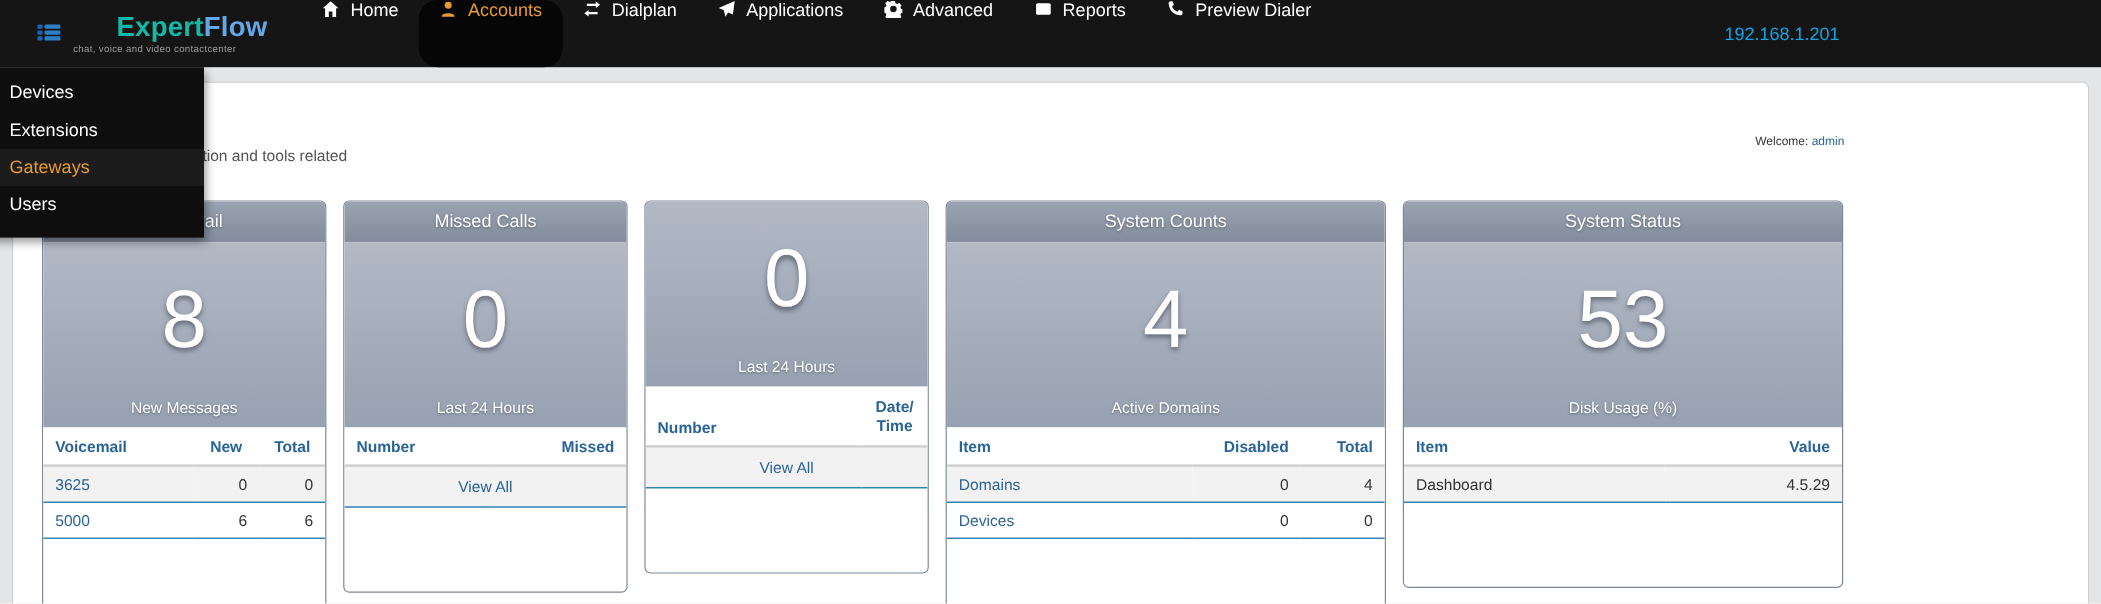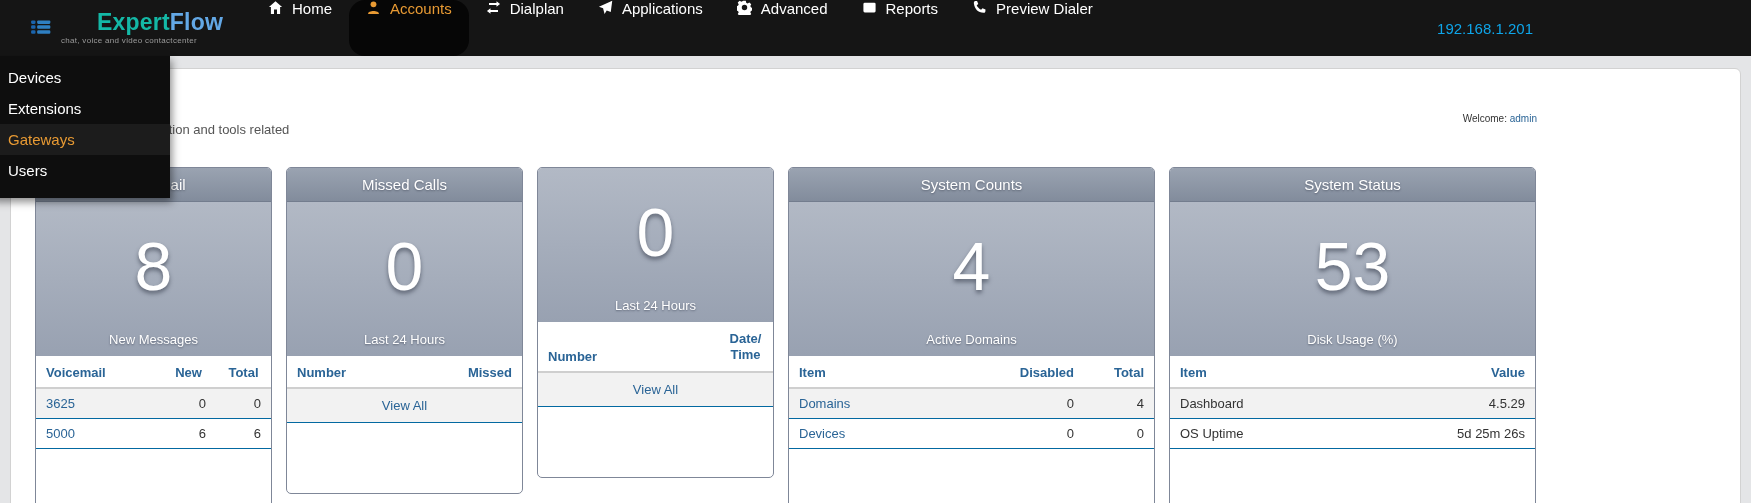--- a/index.html
+++ b/index.html
@@ -334,23 +334,19 @@
             <tr>
               <th class="al">Item</th>
               <th class="ar">Value</th>
             </tr>
           </thead>
           <tbody>
             <tr>
               <td class="al">Dashboard</td>
               <td class="ar">4.5.29</td>
             </tr>
-            <tr>
-              <td class="al">OS Uptime</td>
-              <td class="ar">5d 25m 26s</td>
-            </tr>
           </tbody>
         </table>
       </div>
 
     </div>
   </div>
 </div>
 
 </body></html>

